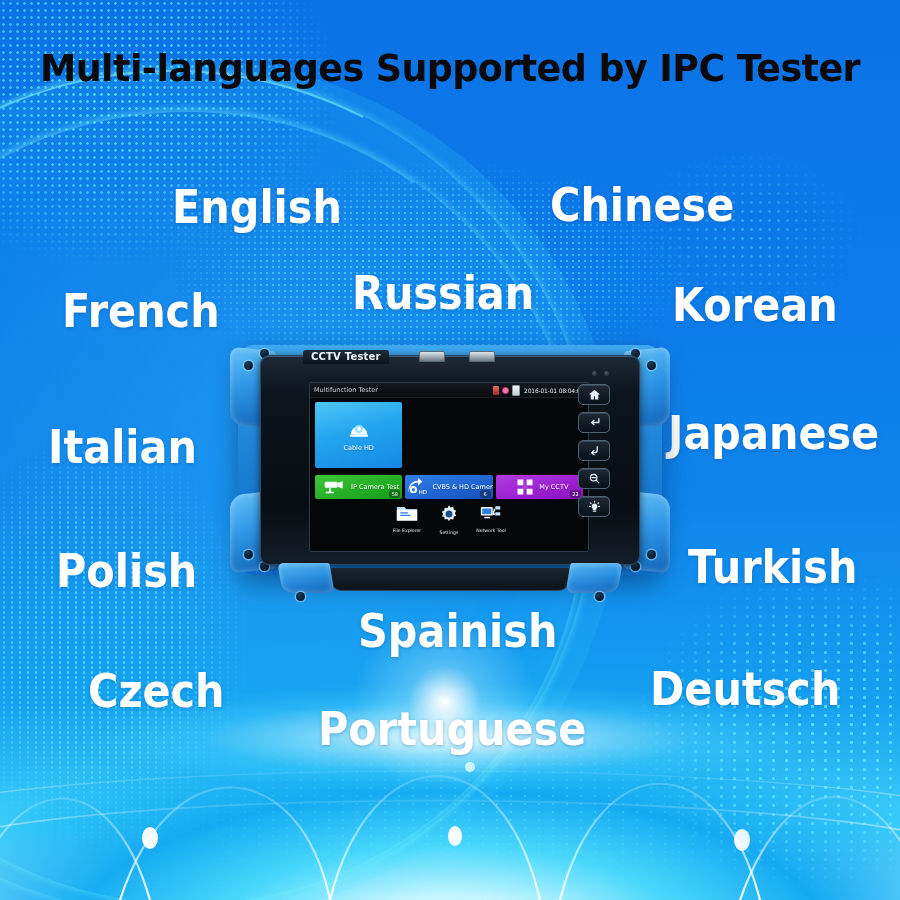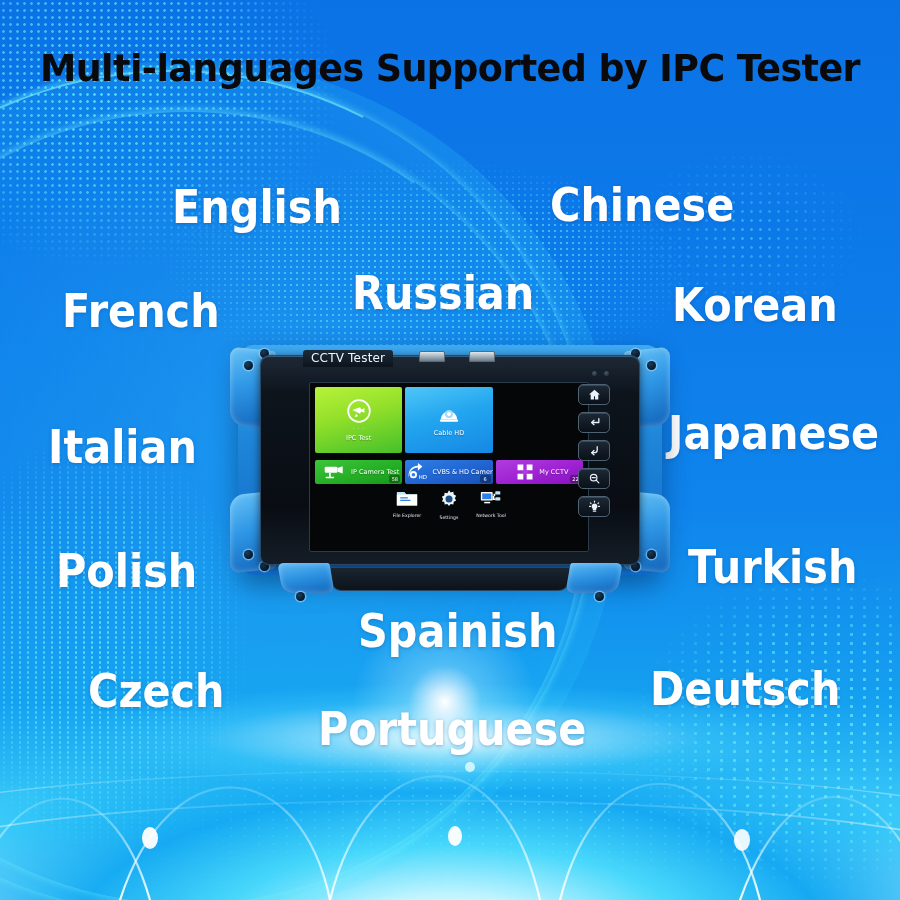--- a/index.html
+++ b/index.html
@@ -168,22 +168,22 @@
     box-shadow: inset 0 1px 0 rgba(120,190,255,0.35), 0 2px 8px rgba(0,0,0,0.6);
     border: 1px solid #2a4763;
   }
   .brand-tab {
     position: absolute;
     left: 42px; top: -6px;
     padding: 1px 8px 2px 8px;
     background: linear-gradient(180deg,#1c2b3a,#0c141d);
     border-radius: 3px 3px 0 0;
     color: #eef7ff;
-    font-size: 12px;
-    font-weight: normal;
+    font-size: 10px;
+    font-weight: bold;
     letter-spacing: .2px;
     font-family: "DejaVu Sans", sans-serif;
   }
   .port {
     position: absolute;
     top: -5px;
     width: 24px; height: 9px;
     background: linear-gradient(180deg,#dfe7ec 0%, #9fadb7 55%, #6c7b86 100%);
     border-radius: 2px 2px 0 0;
     border: 1px solid #5b6a75;
@@ -393,33 +393,32 @@
       <div class="brand-tab">CCTV Tester</div>
       <div class="port" style="left:158px;"></div>
       <div class="port" style="left:208px;"></div>
 
       <div class="led-row">
         <div class="led"></div>
         <div class="led"></div>
       </div>
 
       <div class="lcd">
+        <div class="statusbar">
+          <span class="sb-title">Multifunction Tester</span>
+          <span class="sb-spacer"></span>
+          <span class="sb-icons">
+            <span class="sb-ic ic-sd"></span>
+            <span class="sb-ic ic-net"></span>
+            <span class="sb-ic ic-batt"></span>
+          </span>
+          <span class="sb-time">2016-01-01 08:04:00</span>
+        </div>
 
         <div class="tiles" id="tiles-row1">
-            <div class="tile big t-green">
-              <span class="tile-ico">
-                <svg width="26" height="26" viewBox="0 0 24 24">
-                  <circle cx="12" cy="12" r="10" fill="none" stroke="#ffffff" stroke-width="1.6"></circle>
-                  <path d="M6 11l7-2.5 1 2 3-1v4l-3-1-1 2z" fill="#ffffff"></path>
-                  <path d="M9.5 14.5l-1.5 3 3-.6z" fill="#ffffff"></path>
-                </svg>
-              </span>
-              <span class="tile-sub">· · ·</span>
-              <span class="tile-label">IPC Test</span>
-            </div>
             <div class="tile big t-blue">
               <span class="tile-ico">
                 <svg width="26" height="22" viewBox="0 0 24 24">
                   <path d="M3 17h18a9 9 0 0 0-18 0z" fill="#ffffff"></path>
                   <circle cx="12" cy="11" r="4.4" fill="#9fdcfa"></circle>
                   <circle cx="12" cy="11" r="2.2" fill="#ffffff"></circle>
                   <rect x="2" y="17" width="20" height="2.4" rx="1.2" fill="#ffffff"></rect>
                 </svg>
               </span>
               <span class="tile-label">Cable HD</span>

